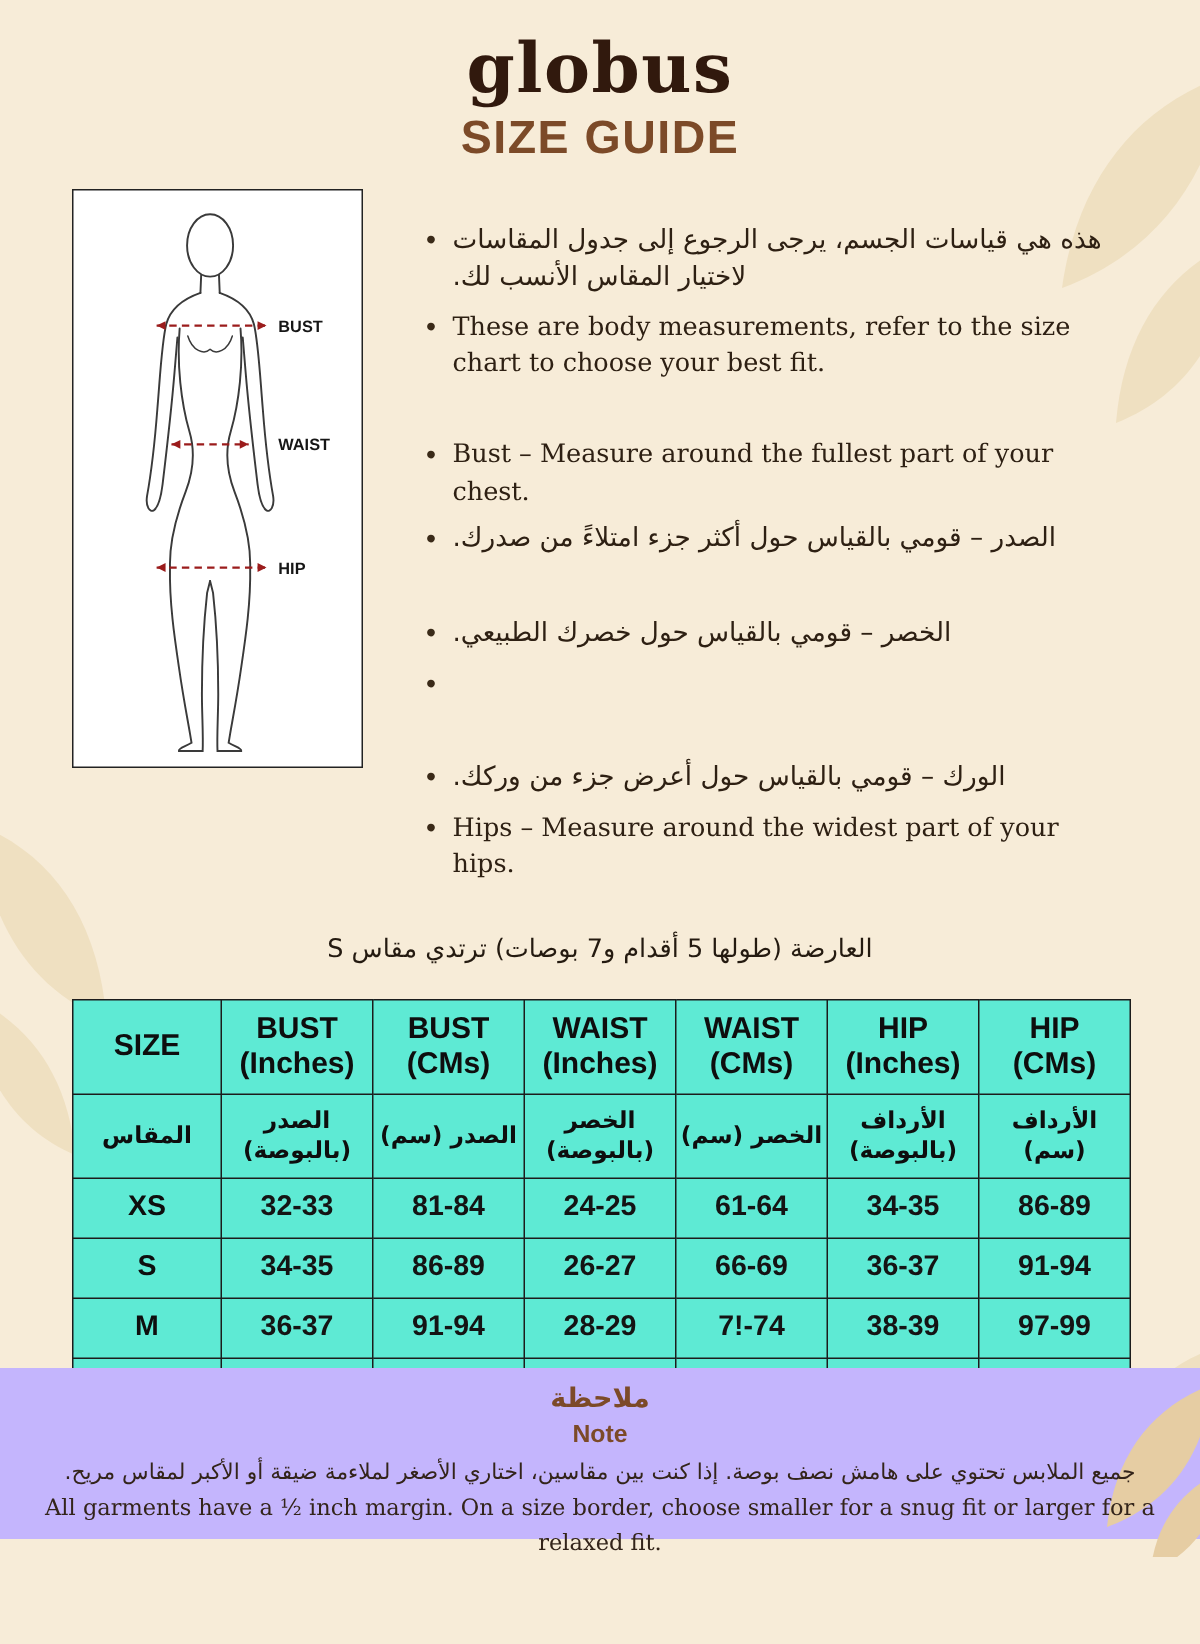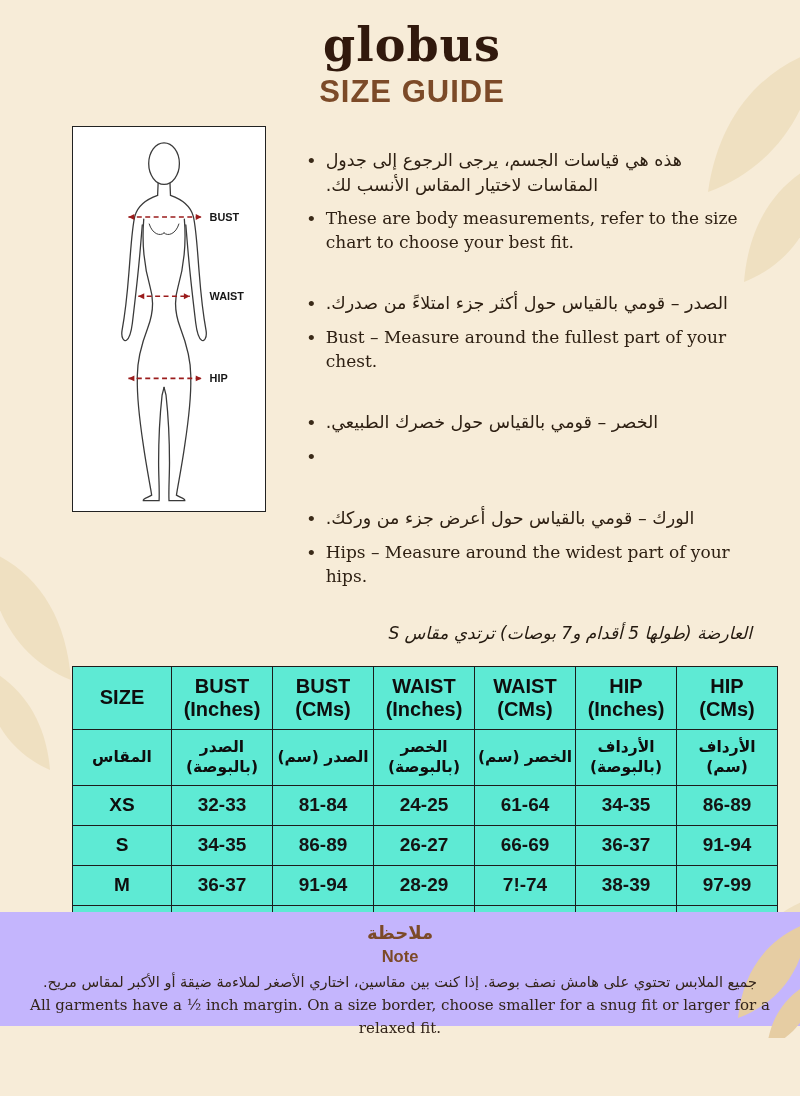--- a/index.html
+++ b/index.html
@@ -5,21 +5,21 @@
   * { margin:0; padding:0; box-sizing:border-box; }
   html, body { width:800px; height:1096px; }
   body {
     font-family:"Liberation Sans", sans-serif;
     background:#f7ecd8;
     position:relative;
     overflow:hidden;
     color:#241a10;
   }
   .deco { position:absolute; z-index:0; pointer-events:none; }
-  .content { position:relative; z-index:1;padding-left:24px; }
+  .content { position:relative; z-index:1; }
 
   
   .header { text-align:center; padding-top:22px; }
   .logo {
     font-family:"DejaVu Serif", serif;
     font-weight:700; font-size:46px; line-height:1;
     color:#31190d; letter-spacing:1px;
   }
   .title {
     font-weight:700; font-size:31px; margin-top:6px;
@@ -45,23 +45,23 @@
     font-size:17.5px; line-height:1.45; color:#2e2013;
   }
   .en {
     font-family:"DejaVu Serif", serif;
     font-size:17px; line-height:1.45; color:#2e2013;
   }
 
   
   .model-note { margin:20px 48px 0 48px; }
   .model-ar {
-    direction:rtl; text-align:right;
+    direction:rtl; text-align:center;
     font-family:"DejaVu Sans", sans-serif;
-    font-size:17px; line-height:1.45; color:#241a10;font-style:italic;
+    font-size:17px; line-height:1.45; color:#241a10;
   }
   .model-en {
     font-family:"DejaVu Serif", serif;
     font-size:16.5px; line-height:1.45; color:#241a10;
   }
 
   
   .size-table {
     border-collapse:collapse; table-layout:fixed;
     margin:20px 0 0 48px; width:705px;
@@ -174,25 +174,25 @@
           <div class="ar">هذه هي قياسات الجسم، يرجى الرجوع إلى جدول المقاسات لاختيار المقاس الأنسب لك.</div>
           </div>
         <div class="bullet-line">
             <span class="dot"></span>
           <div class="en">These are body measurements, refer to the size chart to choose your best fit.</div>
           </div>
       </div>
       <div class="group">
         <div class="bullet-line">
             <span class="dot"></span>
+          <div class="en">Bust – Measure around the fullest part of your chest.</div>
+          </div>
+        <div class="bullet-line">
+            <span class="dot"></span>
           <div class="ar">الصدر – قومي بالقياس حول أكثر جزء امتلاءً من صدرك.</div>
-          </div>
-        <div class="bullet-line">
-            <span class="dot"></span>
-          <div class="en">Bust – Measure around the fullest part of your chest.</div>
           </div>
       </div>
       <div class="group">
         <div class="bullet-line">
             <span class="dot"></span>
           <div class="ar">الخصر – قومي بالقياس حول خصرك الطبيعي.</div>
           </div>
         <div class="bullet-line">
             <span class="dot"></span>
           </div>

